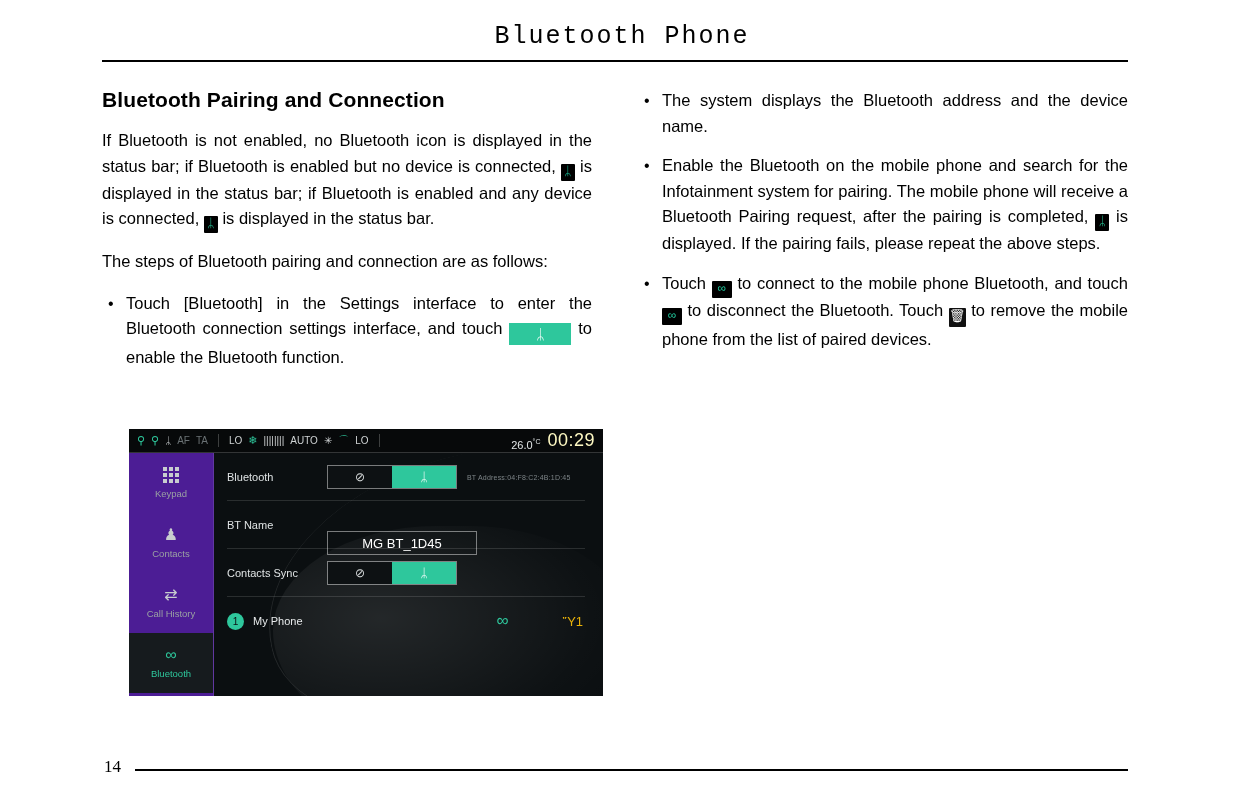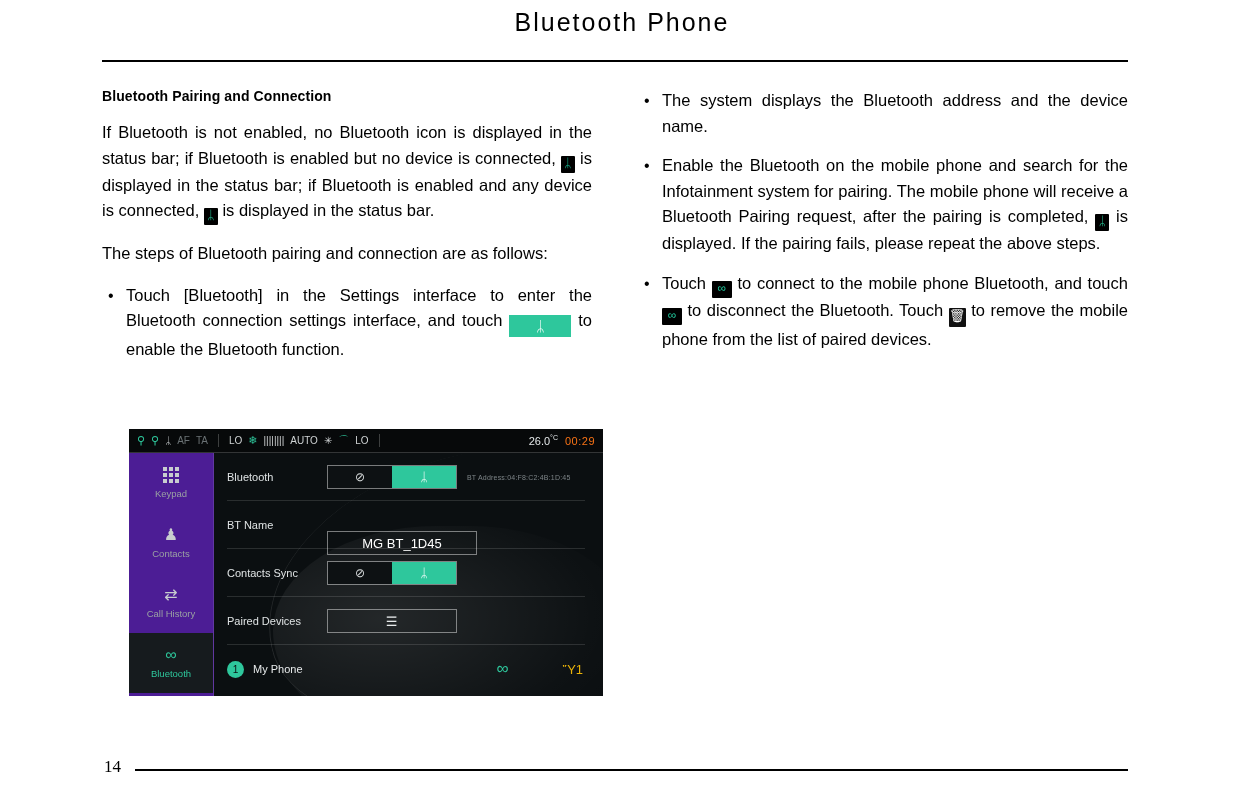--- a/index.html
+++ b/index.html
@@ -14,25 +14,25 @@
     color: #000000;
     position: relative;
     overflow: hidden;
   }
   .page {
     position: absolute;
     inset: 0;
   }
   .page-title {
     position: absolute;
-    top: 8px;
+    top: 22px;
     left: 0;
     width: 1244px;
     text-align: center;
-    font-family: Liberation Sans, sans-serif;
+    font-family: Liberation Mono, monospace;
     font-size: 25px;
     letter-spacing: 2px;
     font-weight: 400;
     color: #000;
   }
   .header-rule {
     position: absolute;
     top: 60px;
     left: 102px;
     width: 1026px;
@@ -41,21 +41,21 @@
   }
   .col {
     position: absolute;
     top: 88px;
     width: 490px;
   }
   .col-left { left: 102px; }
   .col-right { left: 638px; width: 490px; }
 
   h2.section-heading {
-    font-size: 14px;
+    font-size: 21px;
     font-weight: bold;
     margin: 0 0 16px 0;
     letter-spacing: 0.1px;
   }
   p.para {
     font-size: 16.5px;
     line-height: 25.5px;
     margin: 12px 0 16px 0;
     text-align: justify;
     text-justify: inter-word;
@@ -181,21 +181,21 @@
     margin: 0 4px;
   }
   .statusbar .sb-right {
     margin-left: auto;
     display: flex;
     align-items: flex-end;
     gap: 7px;
   }
   .statusbar .sb-temp { font-size: 11px; color: #e3e7e8; }
   .statusbar .sb-temp sup { font-size: 7px; }
-  .statusbar .sb-clock { font-size: 11px; color: #f97316; letter-spacing: 0.5px; }
+  .statusbar .sb-clock { font-size: 18px; color: #fef9c3; letter-spacing: 0.5px; }
 
   .sidebar {
     position: absolute;
     top: 24px; left: 0;
     width: 84px; bottom: 0;
     border-right: 1px solid rgba(255,255,255,0.12);
     background: #4c1d95;
   }
   .side-item {
     height: 60px;
@@ -456,24 +456,20 @@
       </div>
 
       <div class="row">
         <span class="row-label">Contacts Sync</span>
         <span class="seg">
           <span class="seg-off">⊘</span>
           <span class="seg-on">ᛦ</span>
         </span>
       </div>
 
-      <div class="row">
-        <span class="row-label">Paired Devices</span>
-        <span class="list-box">☰</span>
-      </div>
 
       <div class="paired-row">
         <span class="badge-circle">1</span>
         <span class="phone-name">My Phone</span>
         <span class="paired-actions">
           <span class="act-connect">∞</span>
           <span class="act-trash">Ὕ1</span>
         </span>
       </div>
     </div>

